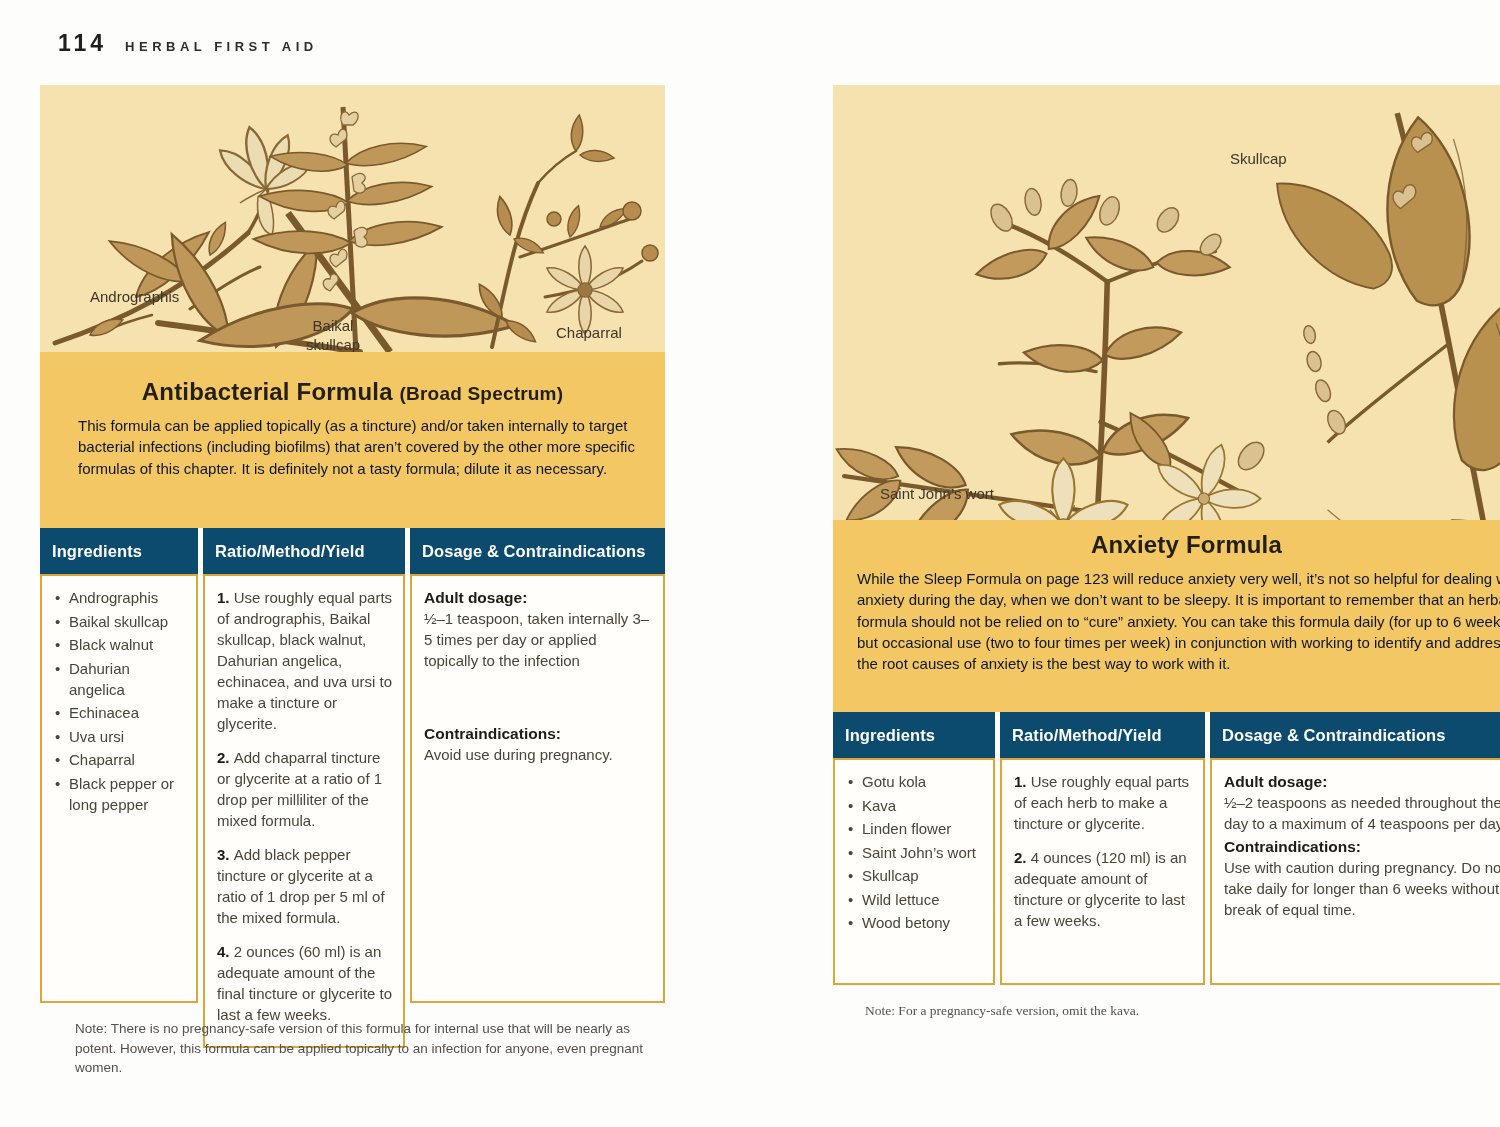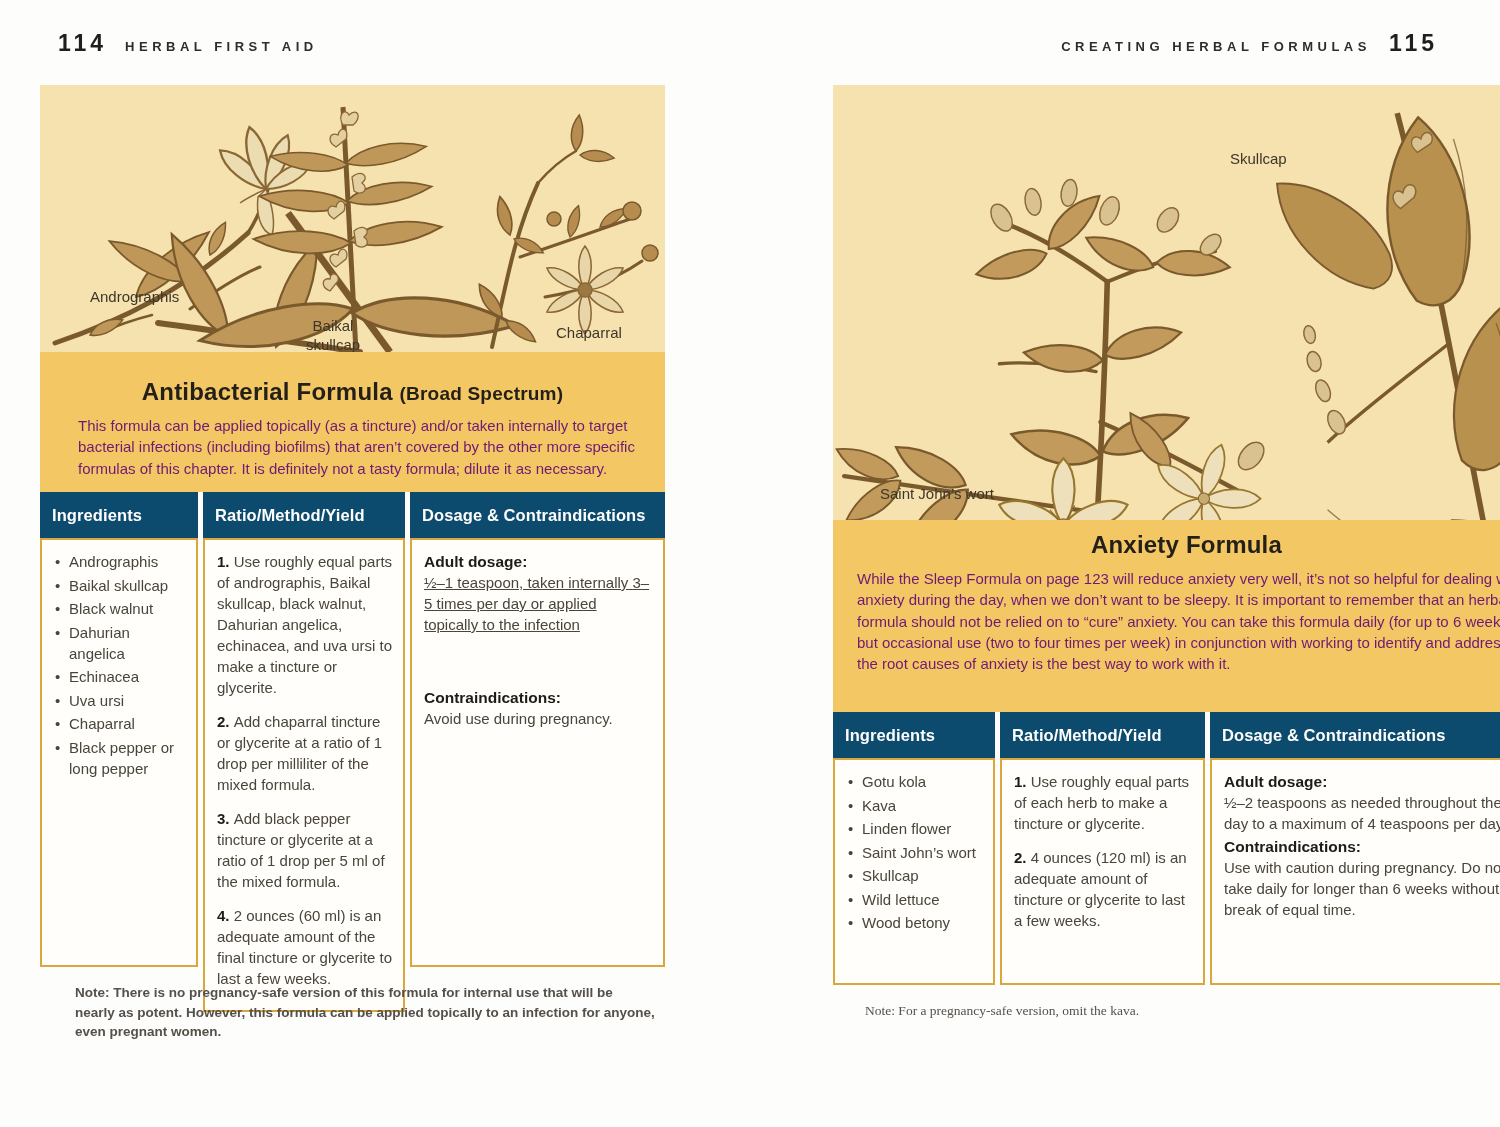--- a/index.html
+++ b/index.html
@@ -25,65 +25,61 @@
 
   
   .illus { position:relative; background:#f6e2ae; overflow:hidden; }
   .pleft  .illus { height:267px; }
   .pright .illus { height:435px; }
   .illus svg { position:absolute; inset:0; }
   .plant-label { position:absolute; font-size:15px; color:#3d362a; line-height:19px; }
 
   
   .band { background:#f3c763; }
-  .pleft  .band { height:140px; padding-top:26px; }
+  .pleft  .band { height:176px; padding-top:26px; }
   .pright .band { height:192px; padding-top:11px; }
   .band h2 { text-align:center; font-size:24px; font-weight:bold; color:#231f19; letter-spacing:.2px; }
   .band h2 .suffix { font-size:19px; }
-  .band .intro { margin:9px 8px 0 38px; font-size:15px; line-height:21.3px; color:#701a75; }
+  .band .intro { margin:9px 8px 0 38px; font-size:15px; line-height:21.3px; color:#0f172a; }
   .pright .band .intro { margin-left:24px; margin-right:10px; }
 
   
   .ftable { display:flex; gap:5px; }
   .pleft  .ftable { height:475px; }
   .pright .ftable { height:273px; }
   .fcol { display:flex; flex-direction:column; }
   .pleft  .fcol.c1 { width:158px; } .pleft  .fcol.c2 { width:202px; } .pleft  .fcol.c3 { flex:1; }
   .pright .fcol.c1 { width:162px; } .pright .fcol.c2 { width:205px; } .pright .fcol.c3 { flex:1; }
   .th { background:#0c4a6e; color:#fefefe; font-weight:bold; font-size:16.5px;
         height:46px; flex:none; display:flex; align-items:center; padding:0 8px 0 12px; letter-spacing:.1px; }
   .td { flex:1; background:#fffefa; border:2px solid #d9a73b; padding:11px 10px 8px 12px;
         font-size:15px; line-height:21px; color:#4a443b; }
   .td ul { list-style:none; }
   .td li { position:relative; padding-left:15px; margin-bottom:2.5px; }
   .td li::before { content:"•"; position:absolute; left:1px; color:#4a443b; }
   .step { margin-bottom:13px; }
   .step b, .dosehead { color:#1f1b15; }
   .dosehead { font-weight:bold; font-size:15.5px; }
   .dosebody { margin-bottom:4px; }
-  .gap-lg { margin-bottom:52px;text-decoration:underline; }
+  .gap-lg { margin-bottom:52px; }
   .gap-sm { margin-bottom:2px; }
 
   
   .note { margin-top:16px; font-size:13.5px; line-height:19.5px; color:#55504a; }
-  .pleft  .note { padding-left:35px; padding-right:10px;font-weight:bold; }
+  .pleft  .note { padding-left:35px; padding-right:10px; }
   .pright .note { padding-left:32px; padding-right:40px;font-family:Liberation Serif, serif; }
 </style>
 </head>
 <body>
 
 <div class="spread">
 
   <div class="running left">
     <span class="folio">114</span>
     <span class="runhead">HERBAL FIRST AID</span>
-  </div>
-  <div class="running right">
-    <span class="runhead">CREATING HERBAL FORMULAS</span>
-    <span class="folio">115</span>
   </div>
 
   <div class="pagecol pleft">
 
     <div class="illus">
       <svg viewBox="0 0 625 267">
         <defs>
           <path id="leafL" d="M0,0 C16,-13 48,-17 78,-5 C48,9 16,8 0,0 Z"></path>
           <path id="leafS" d="M0,0 C8,-8 22,-11 36,-3 C22,6 8,5 0,0 Z"></path>
           <path id="petal" d="M0,0 C7,-12 8,-30 0,-40 C-8,-30 -7,-12 0,0 Z"></path>

